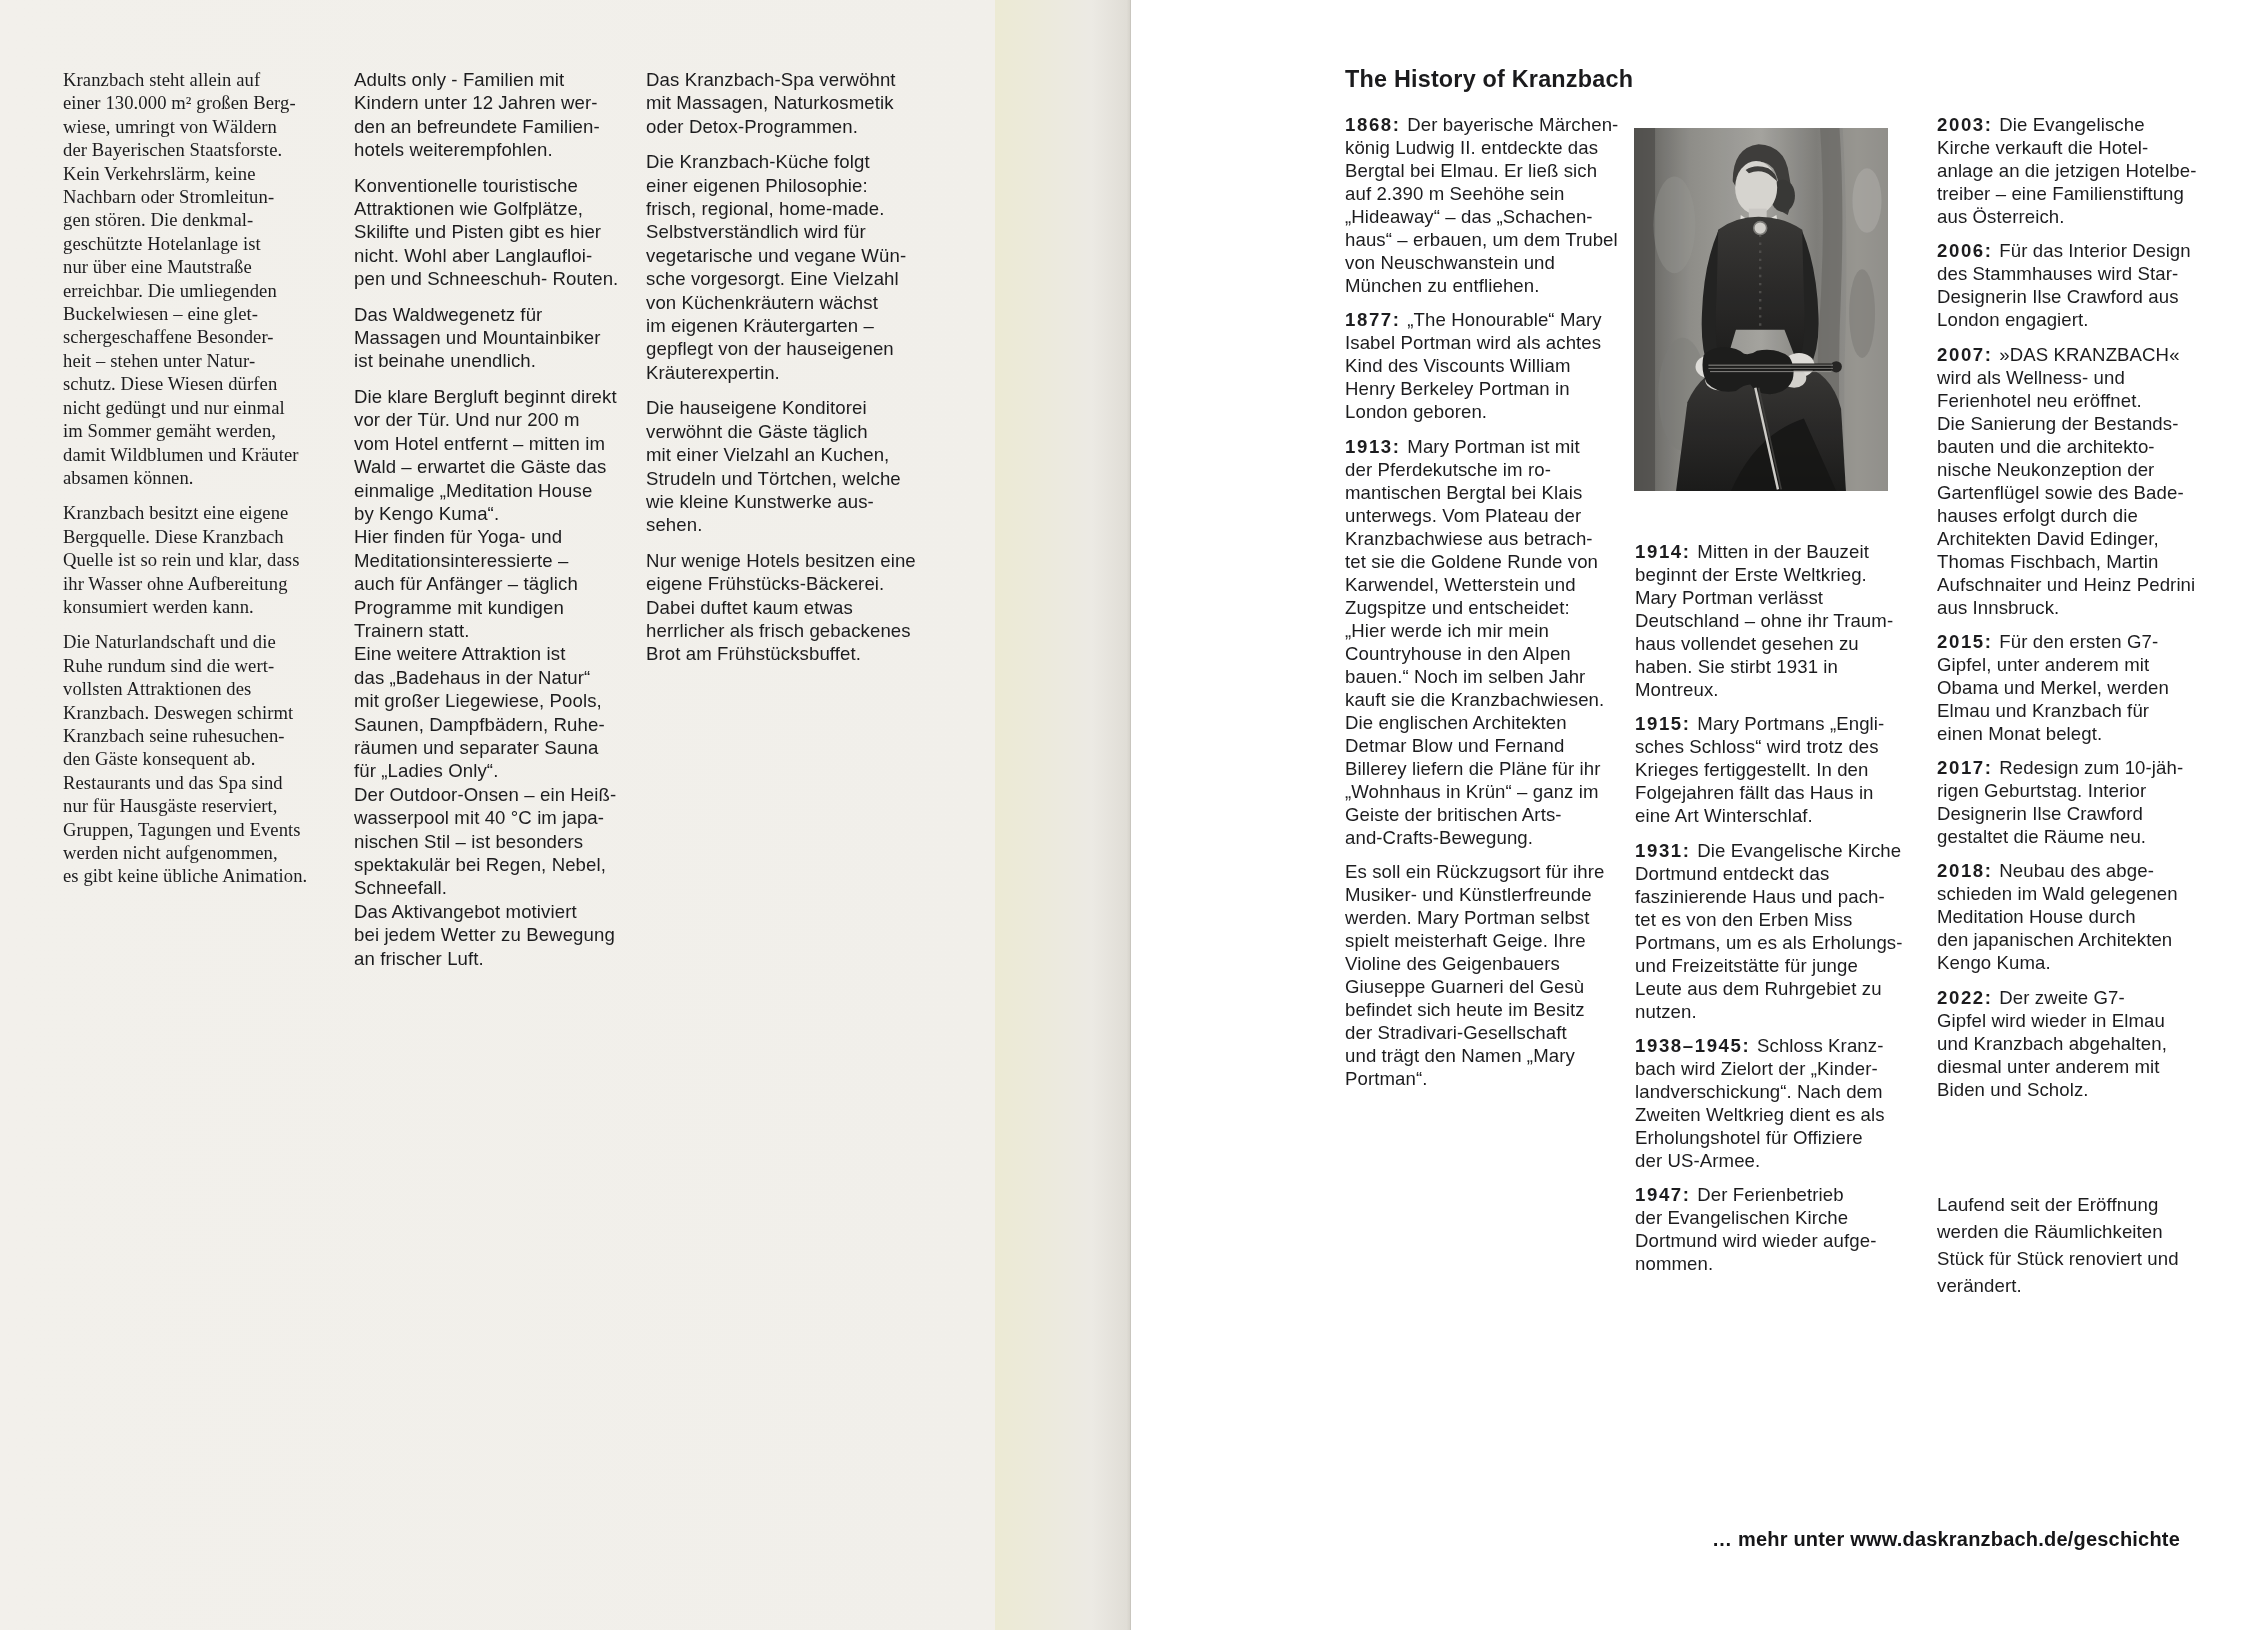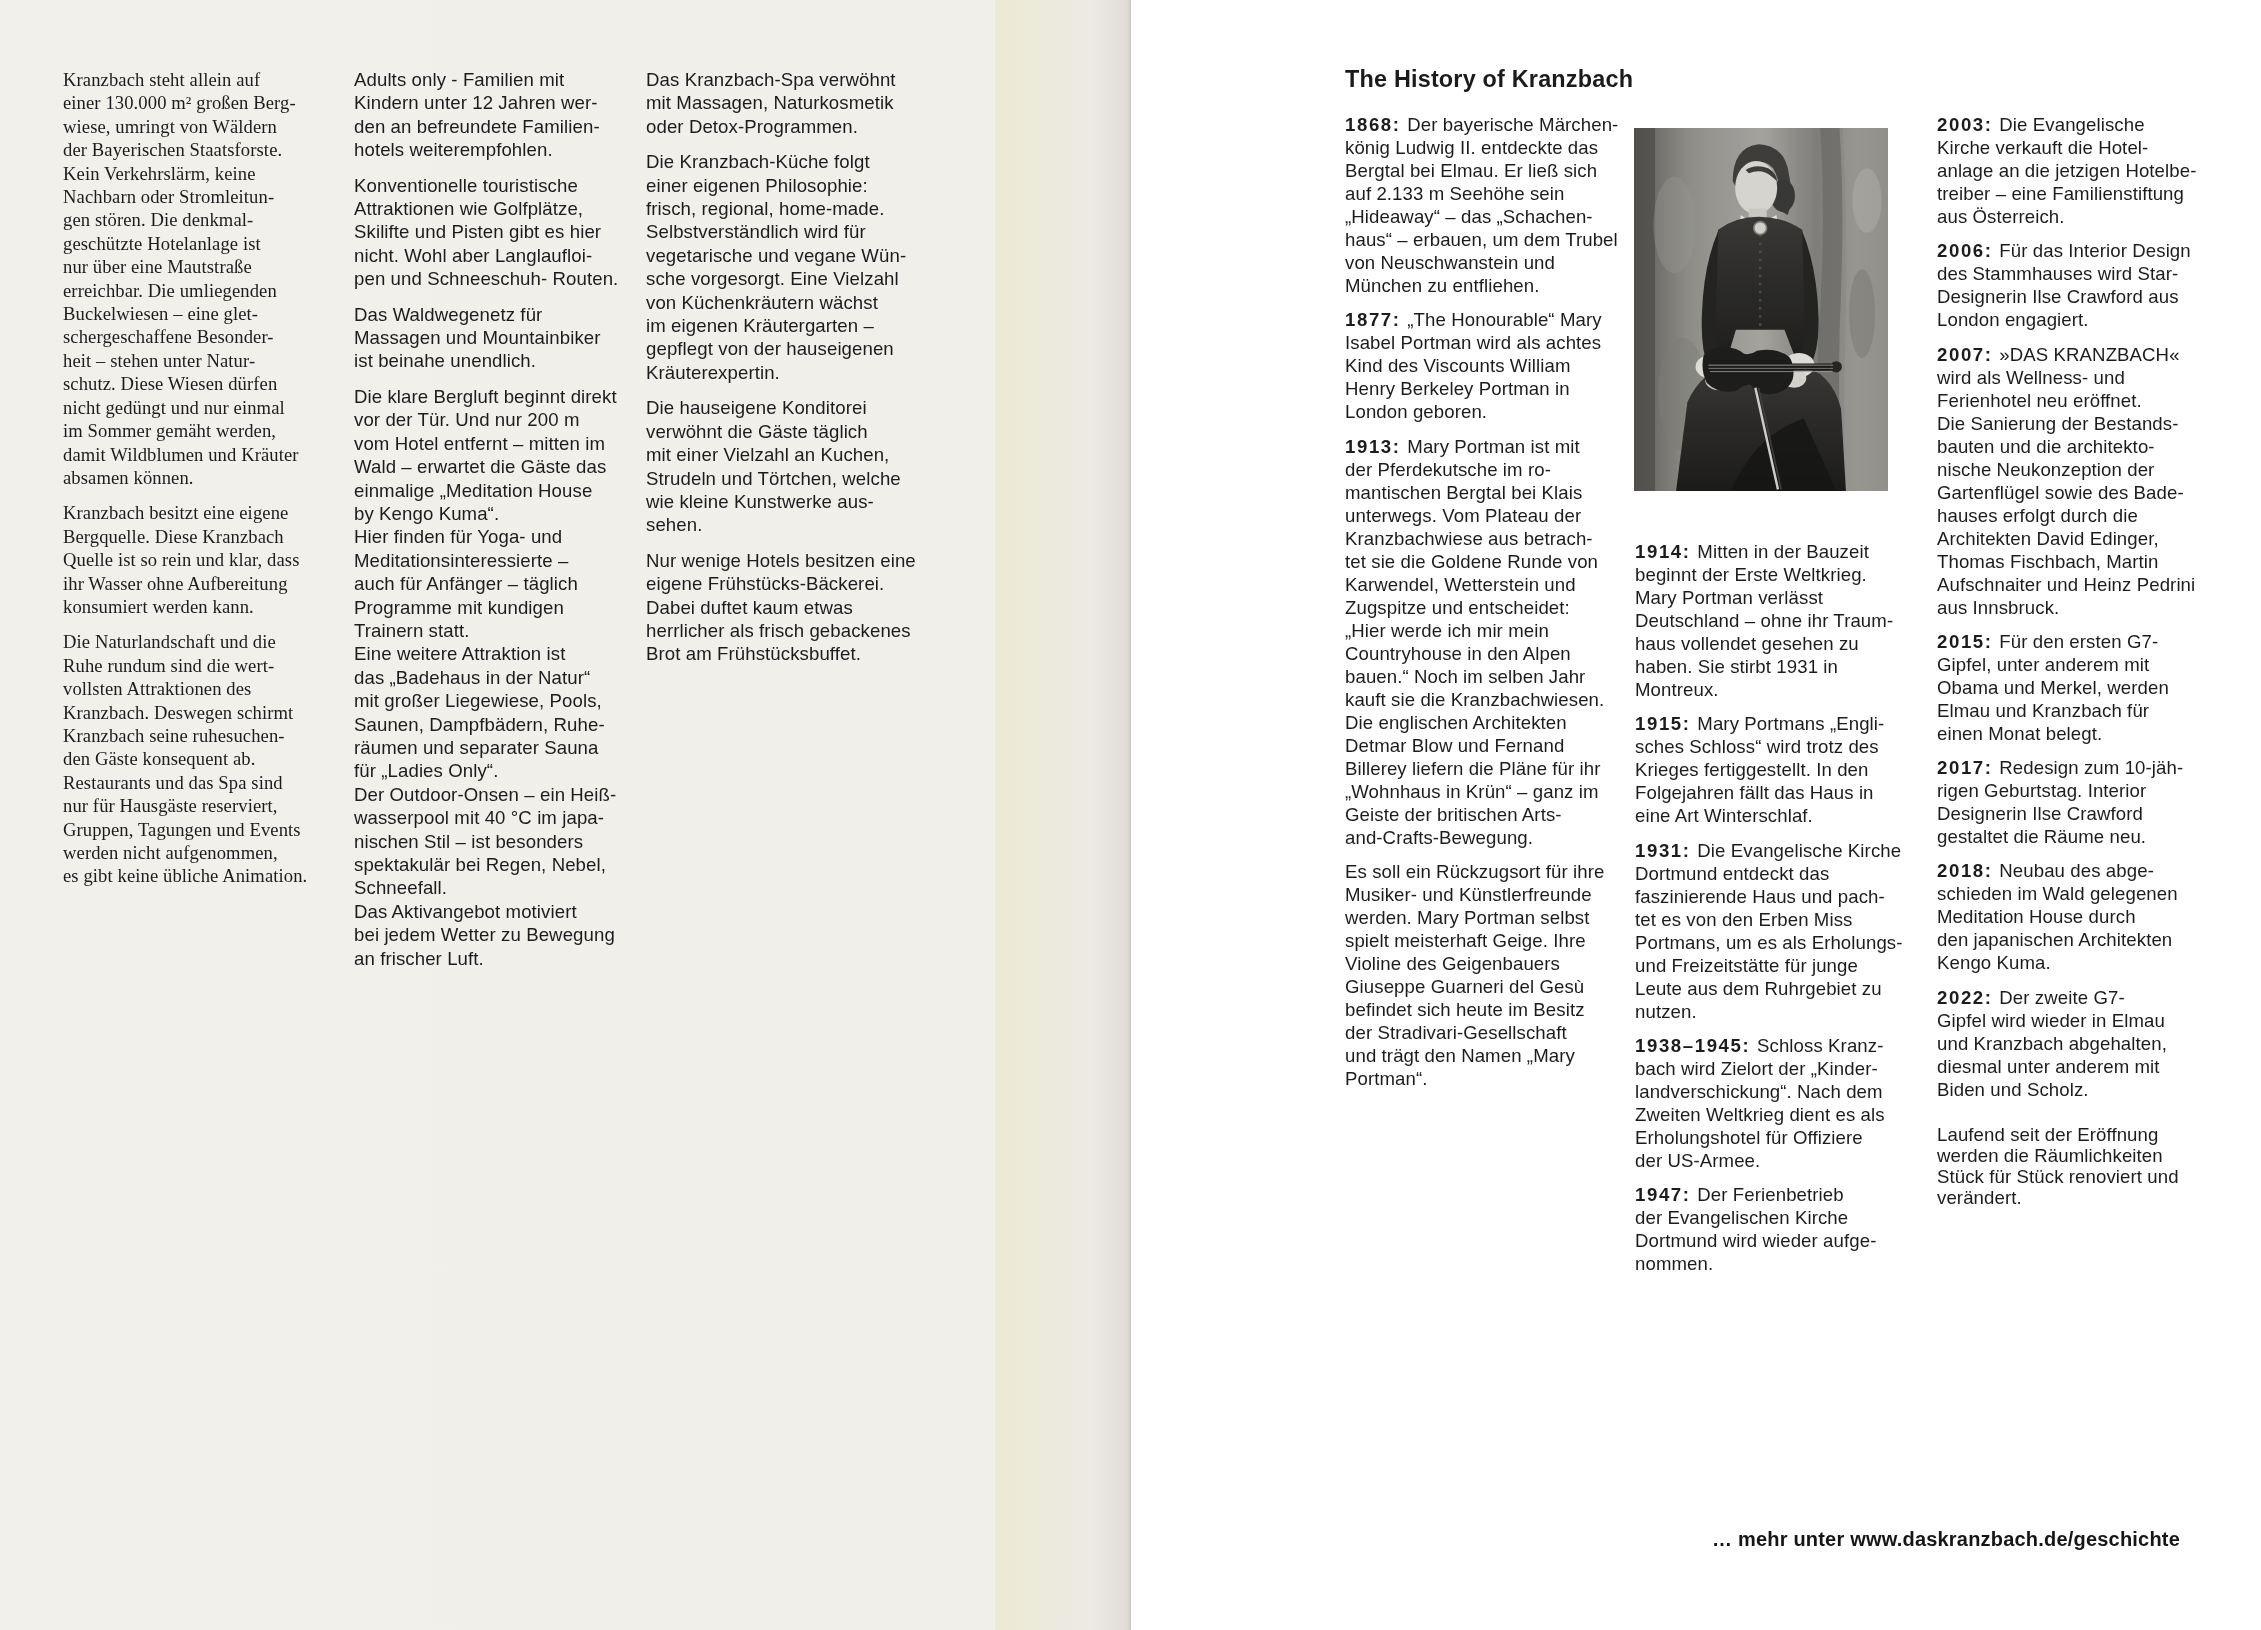--- a/index.html
+++ b/index.html
@@ -33,22 +33,22 @@
   .hist-heading{
     position:absolute;left:1345px;top:66px;margin:0;
     font-size:23.4px;font-weight:700;letter-spacing:0.2px;color:#1b1b1d;
   }
   .photo{
     position:absolute;left:1634px;top:128px;width:254px;height:363px;margin:0;
     background:#8f8e8a;overflow:hidden;
   }
   .photo svg{display:block;}
   .closing{
-    position:absolute;left:1937px;top:1124px;width:292px;margin:0;
-    font-size:18.6px;line-height:21px;letter-spacing:0.1px;white-space:pre-line;
+    position:absolute;left:1937px;top:1191px;width:292px;margin:0;
+    font-size:18.6px;line-height:27px;letter-spacing:0.1px;white-space:pre-line;
   }
   .footer{
     position:absolute;top:1528px;right:81px;margin:0;
     font-size:20px;font-weight:700;letter-spacing:0.2px;color:#161618;
   }
 </style>
 </head>
 <body>
 
 <div class="spread">
@@ -225,21 +225,21 @@
       <line x1="154" y1="322" x2="182" y2="448" stroke="#3a3937" stroke-width="2"></line>
 
       <rect width="314" height="450" fill="#8c8b86" opacity="0.06"></rect>
     </svg>
   </figure>
 
   <div class="col col-r1 hist">
       <p class="entry"><strong>1868: </strong><span>Der bayerische Märchen-
 könig Ludwig II. entdeckte das
 Bergtal bei Elmau. Er ließ sich
-auf 2.133 m Seehöhe sein
+auf 2.390 m Seehöhe sein
 „Hideaway“ – das „Schachen-
 haus“ – erbauen, um dem Trubel
 von Neuschwanstein und
 München zu entfliehen.</span></p>
       <p class="entry"><strong>1877: </strong><span>„The Honourable“ Mary
 Isabel Portman wird als achtes
 Kind des Viscounts William
 Henry Berkeley Portman in
 London geboren.</span></p>
       <p class="entry"><strong>1913: </strong><span>Mary Portman ist mit

